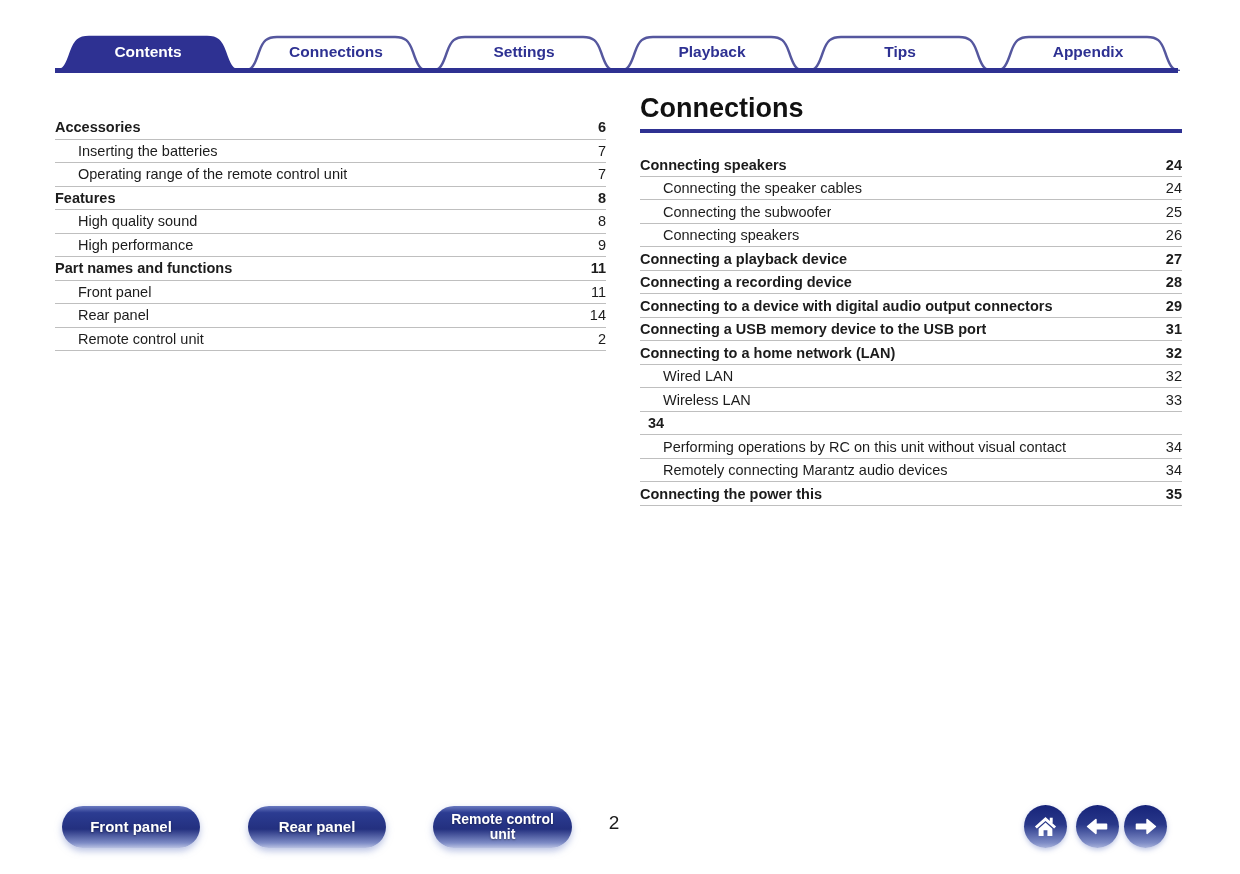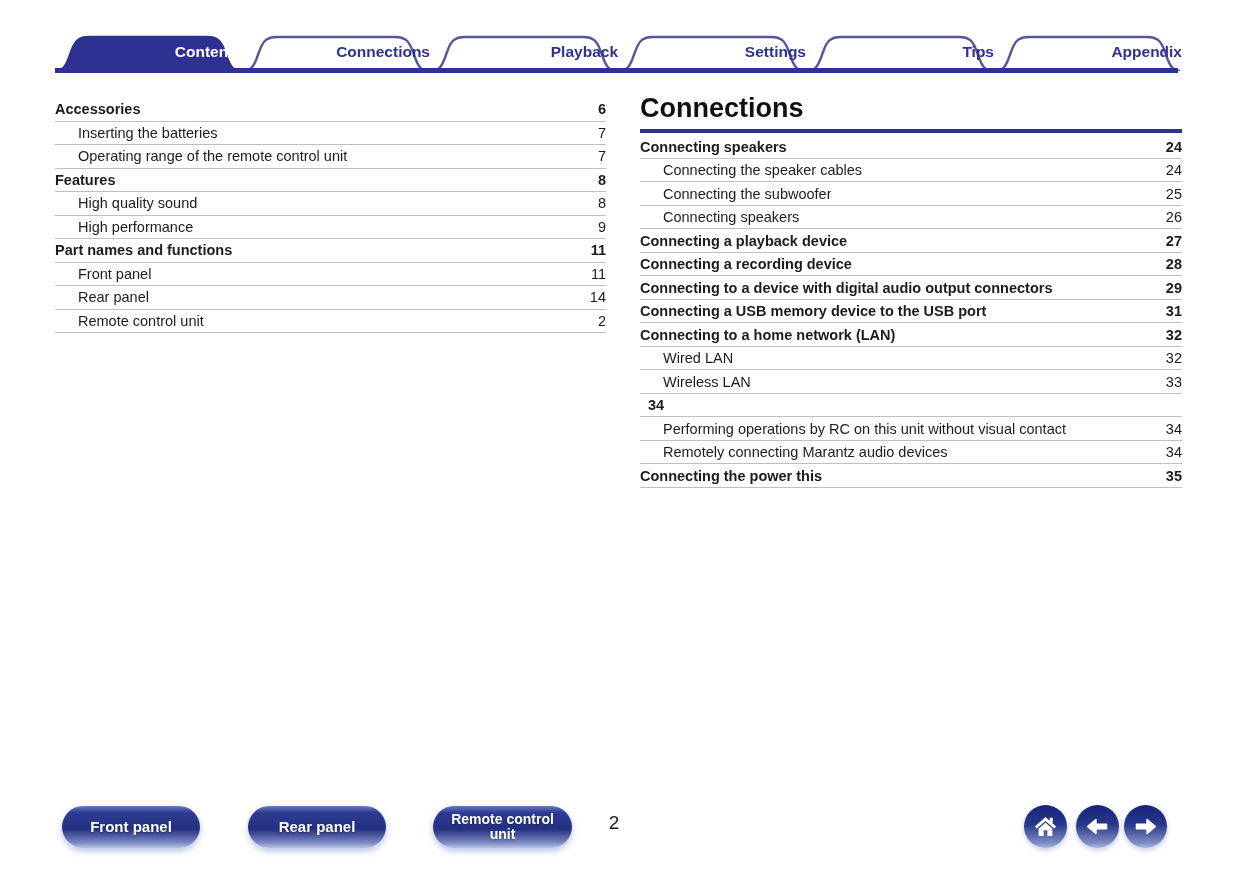--- a/index.html
+++ b/index.html
@@ -9,32 +9,32 @@
   html,body{background:#fff;}
   body{font-family:"Liberation Sans","DejaVu Sans",sans-serif;color:var(--text);}
   .page{position:relative;width:1240px;height:874px;background:#fff;overflow:hidden;}
 
   
   .tab-bar{position:absolute;left:54px;top:34px;width:1128px;height:37px;display:flex;}
   .tab{position:relative;width:188px;height:37px;cursor:pointer;}
   .tab svg{position:absolute;inset:0;width:100%;height:100%;}
   .tab svg path{fill:#fff;stroke:var(--tab-border);stroke-width:2.4;}
   .tab.active svg path{fill:var(--navy);stroke:var(--navy);}
-  .tab-label{position:absolute;left:0;right:0;top:9px;text-align:right;
+  .tab-label{position:absolute;left:0;right:0;top:9px;text-align:center;
     font-size:15.5px;font-weight:bold;color:var(--navy);}
   .tab.active .tab-label{color:#fff;}
   .tab-underline{position:absolute;left:55px;top:68px;width:1123px;height:5px;background:var(--navy);}
 
   
   .toc-col{position:absolute;}
   .toc-col.left{left:55px;top:96px;width:551px;}
   .toc-col.right{left:640px;top:94px;width:542px;}
   .section-title{font-size:27px;font-weight:bold;color:#111;line-height:1.05;}
   .section-rule{margin-top:7px;height:4px;background:var(--navy);}
-  .toc-list{margin-top:2px;text-align:right;}
+  .toc-list{margin-top:20px;text-align:right;}
   .toc-row{display:flex;justify-content:space-between;align-items:center;
     height:23.5px;border-bottom:1px solid var(--separator);font-size:14.5px;cursor:pointer;}
   .toc-row .toc-label{white-space:nowrap;overflow:hidden;}
   .toc-row .toc-page{padding-left:8px;}
   .toc-row.bold{font-weight:bold;}
   .toc-row.indent{padding-left:23px;}
 
   
   .pill{position:absolute;top:806px;height:42px;border-radius:21px;
     display:flex;align-items:center;justify-content:center;text-align:center;
@@ -73,27 +73,27 @@
       <div class="tab">
         <svg viewBox="0 0 188 37" preserveAspectRatio="none">
           <path d="M2,37 C10,37 13,30 17,18 C21,6.5 25,3 35,3 L153,3 C163,3 167,6.5 171,18 C175,30 178,37 186,37"></path>
         </svg>
         <span class="tab-label">Connections</span>
       </div>
       <div class="tab">
         <svg viewBox="0 0 188 37" preserveAspectRatio="none">
           <path d="M2,37 C10,37 13,30 17,18 C21,6.5 25,3 35,3 L153,3 C163,3 167,6.5 171,18 C175,30 178,37 186,37"></path>
         </svg>
+        <span class="tab-label">Settings</span>
+      </div>
+      <div class="tab">
+        <svg viewBox="0 0 188 37" preserveAspectRatio="none">
+          <path d="M2,37 C10,37 13,30 17,18 C21,6.5 25,3 35,3 L153,3 C163,3 167,6.5 171,18 C175,30 178,37 186,37"></path>
+        </svg>
         <span class="tab-label">Playback</span>
-      </div>
-      <div class="tab">
-        <svg viewBox="0 0 188 37" preserveAspectRatio="none">
-          <path d="M2,37 C10,37 13,30 17,18 C21,6.5 25,3 35,3 L153,3 C163,3 167,6.5 171,18 C175,30 178,37 186,37"></path>
-        </svg>
-        <span class="tab-label">Settings</span>
       </div>
       <div class="tab">
         <svg viewBox="0 0 188 37" preserveAspectRatio="none">
           <path d="M2,37 C10,37 13,30 17,18 C21,6.5 25,3 35,3 L153,3 C163,3 167,6.5 171,18 C175,30 178,37 186,37"></path>
         </svg>
         <span class="tab-label">Tips</span>
       </div>
       <div class="tab">
         <svg viewBox="0 0 188 37" preserveAspectRatio="none">
           <path d="M2,37 C10,37 13,30 17,18 C21,6.5 25,3 35,3 L153,3 C163,3 167,6.5 171,18 C175,30 178,37 186,37"></path>

